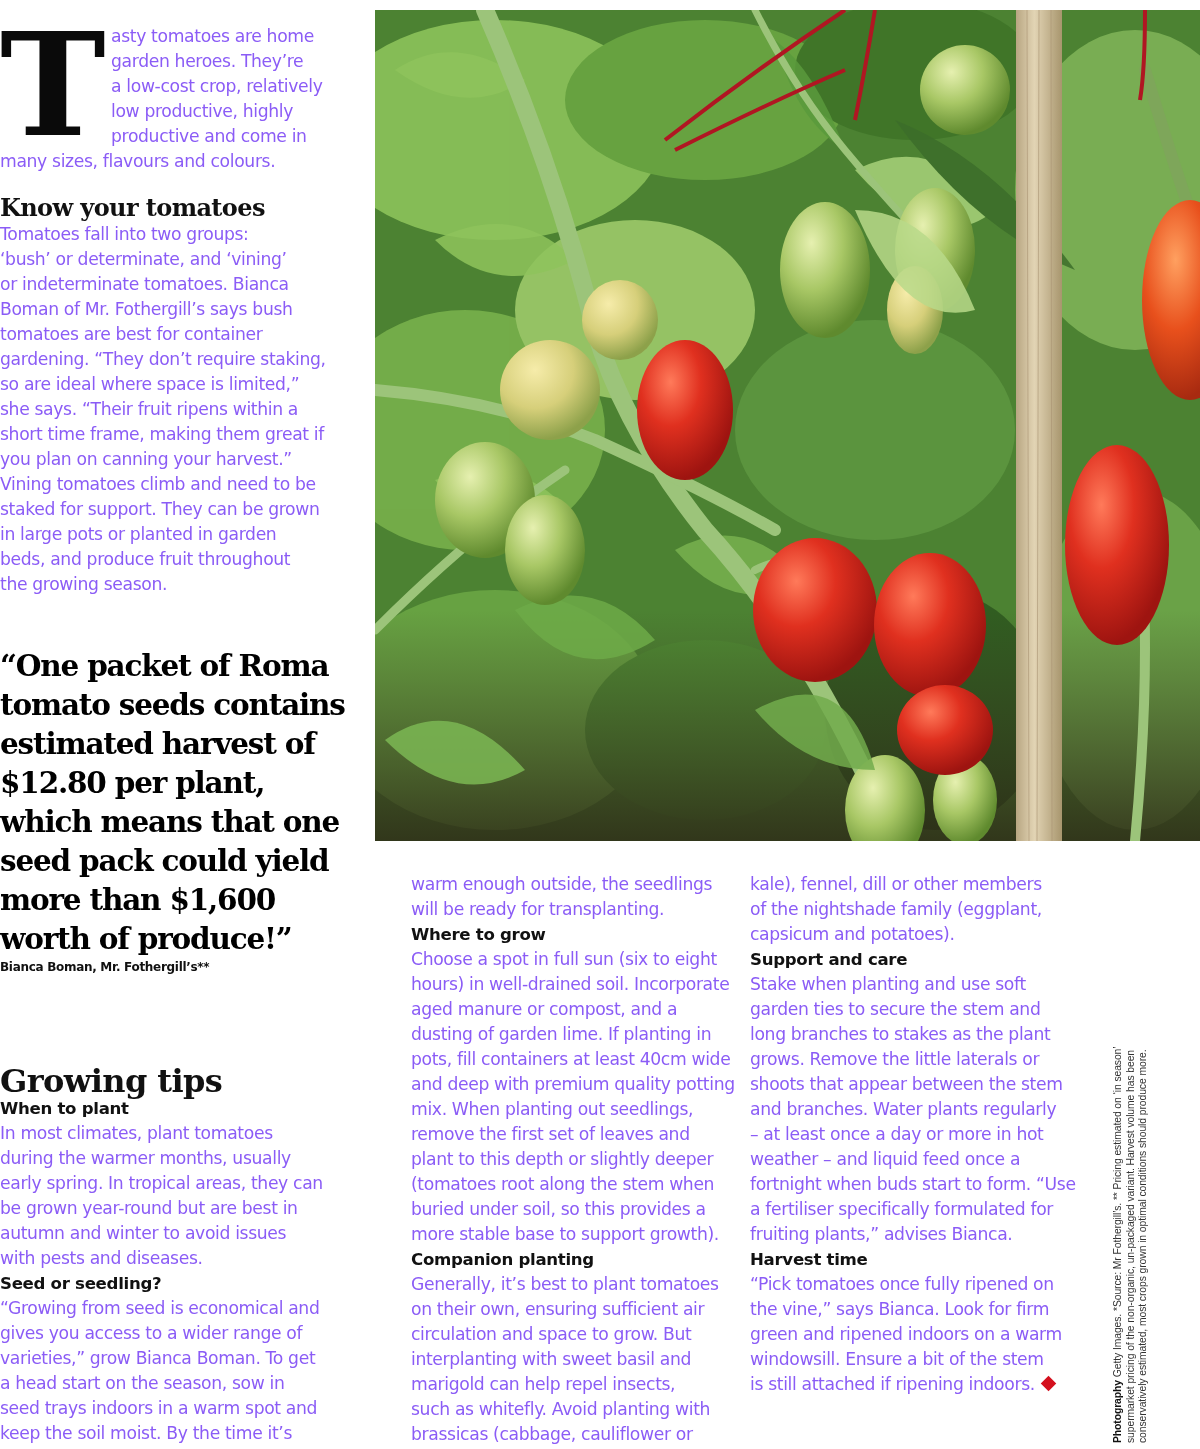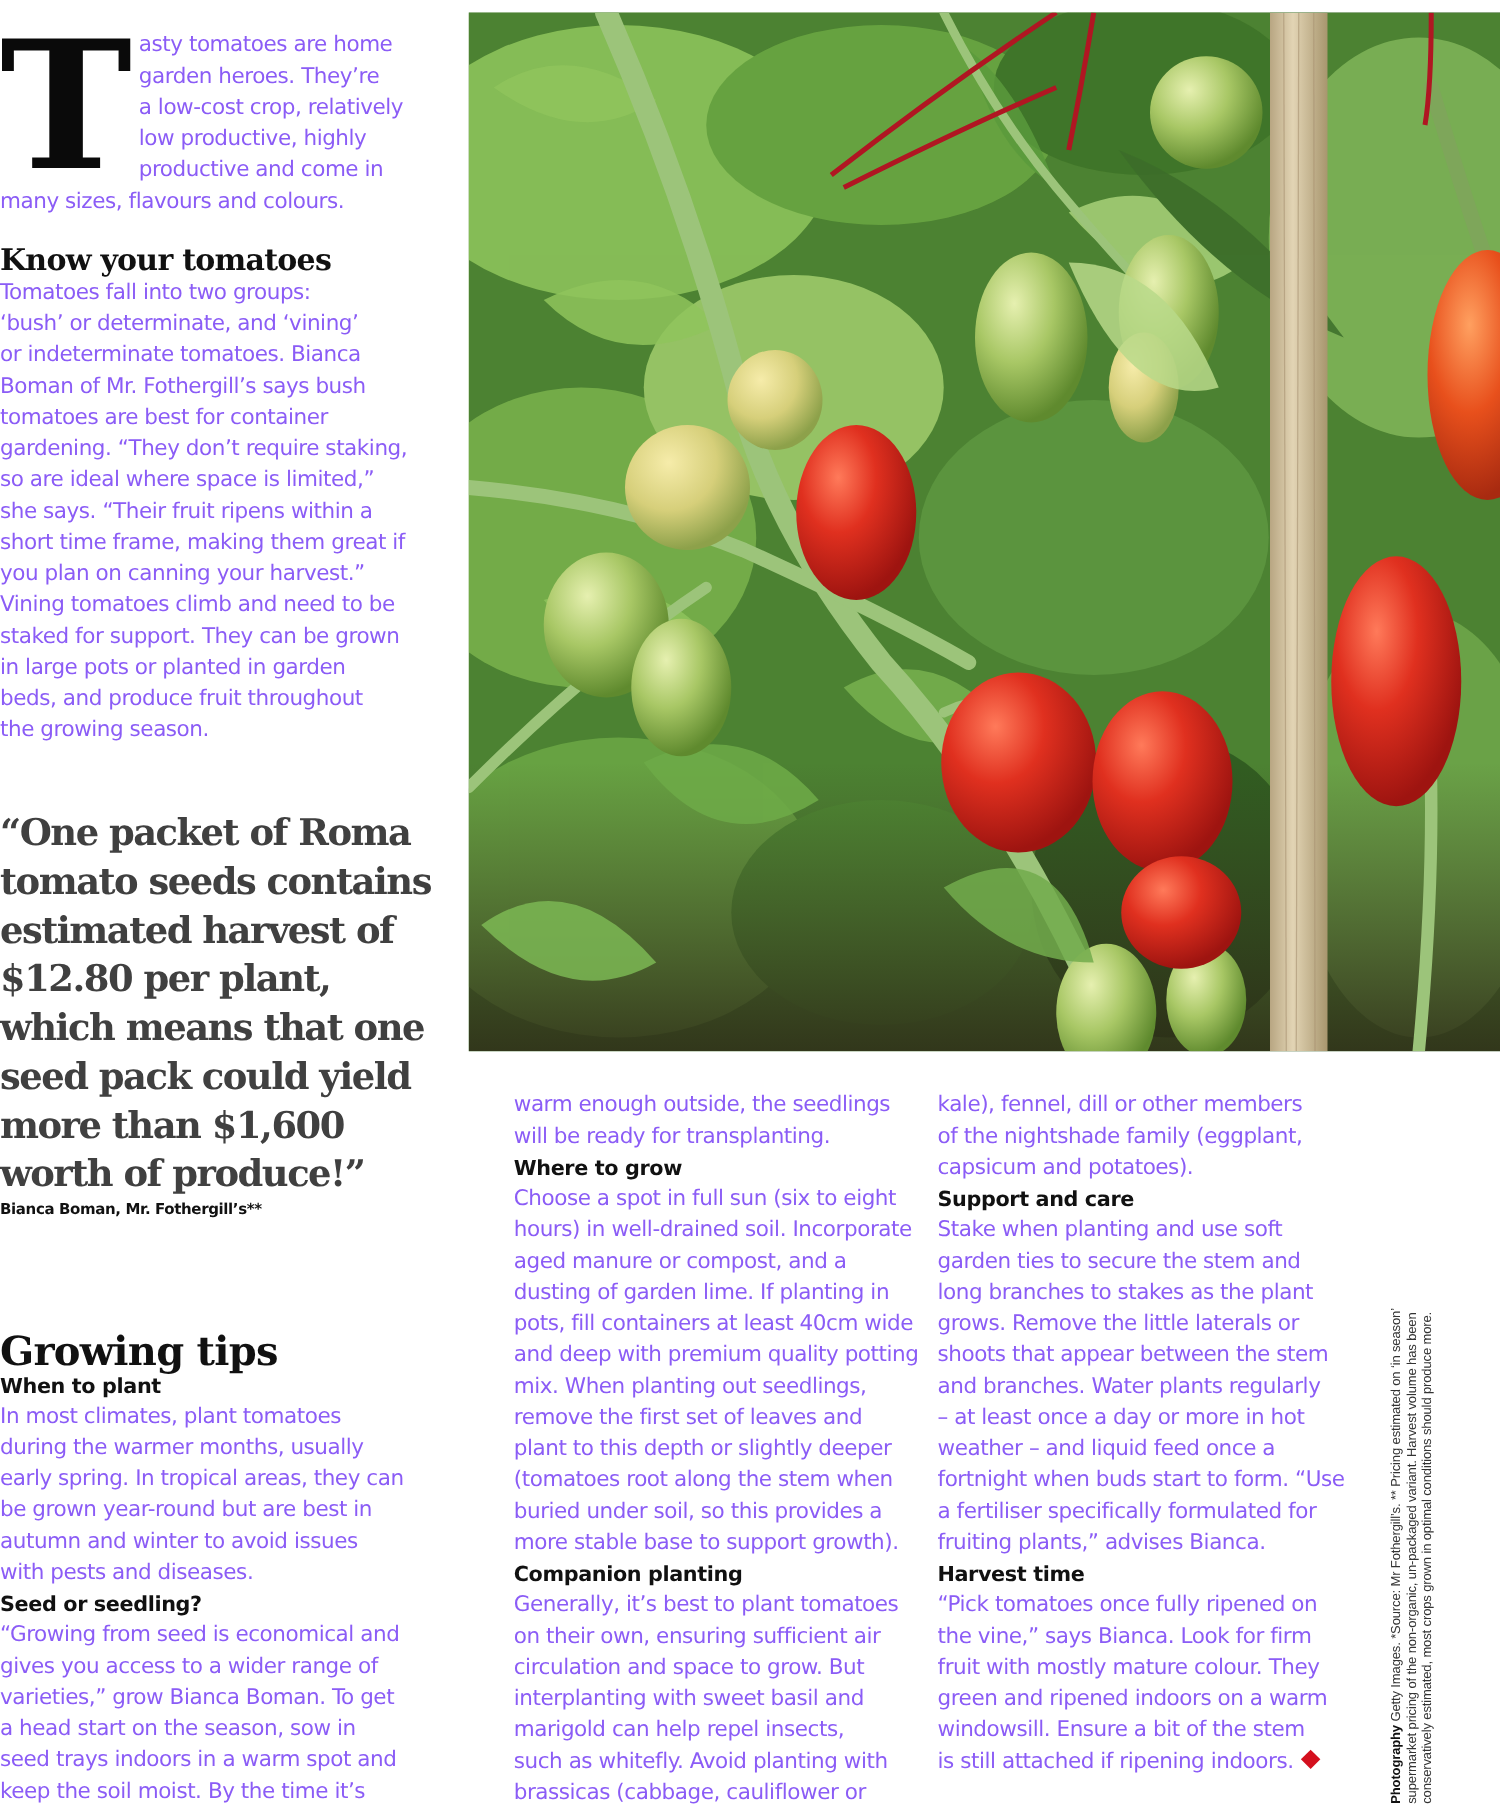--- a/index.html
+++ b/index.html
@@ -14,21 +14,21 @@
   .intro { position: relative; height: 150px; }
   .dropcap { position: absolute; left: 0; top: 2px; font-family: "DejaVu Serif", serif; font-size: 142px; line-height: 118px; font-weight: bold; color: #0a0a0a; letter-spacing: -4px; }
   .intro-lines { position: absolute; left: 111px; top: 0; }
   .intro-last { position: absolute; left: 0; top: 125px; white-space: nowrap; }
   .line { display: block; white-space: nowrap; }
 
   .h2 { font-size: 24px; line-height: 28px; margin-top: 20px; }
   .h3 { font-family: "DejaVu Sans", sans-serif; font-weight: bold; font-size: 16.6px; line-height: 25px; letter-spacing: -0.3px; color: #111; }
 
   .pull { position: absolute; left: 0; top: 646px; width: 360px; }
-  .pull-text { font-family: "DejaVu Serif", serif; font-weight: bold; font-size: 29.5px; line-height: 39px; letter-spacing: -1.2px; color: #404040; }
+  .pull-text { font-family: "DejaVu Serif", serif; font-weight: bold; font-size: 29.5px; line-height: 39px; letter-spacing: -1.2px; color: #000000; }
   .pull-attr { font-family: "DejaVu Sans", sans-serif; font-weight: bold; font-size: 12px; line-height: 18px; letter-spacing: -0.3px; color: #111; margin-top: 0px; }
 
   .grow { position: absolute; left: 0; top: 1066px; width: 360px; }
   .grow .h2 { margin-top: 0; font-size: 32px; line-height: 30px; }
 
   
   #photo { position: absolute; left: 375px; top: 10px; width: 825px; height: 831px; overflow: hidden;
            background: radial-gradient(ellipse at 30% 40%, #8fbf5a 0%, #5f9a3a 35%, #3c6e2a 70%, #2a4d1e 100%); }
   #photo svg { position: absolute; left: 0; top: 0; }
 
@@ -273,21 +273,20 @@
     <span class="line">– at least once a day or more in hot</span>
     <span class="line">weather – and liquid feed once a</span>
     <span class="line">fortnight when buds start to form. “Use</span>
     <span class="line">a fertiliser specifically formulated for</span>
     <span class="line">fruiting plants,” advises Bianca.</span>
   </div>
   <div class="h3">Harvest time</div>
   <div class="sans">
     <span class="line">“Pick tomatoes once fully ripened on</span>
     <span class="line">the vine,” says Bianca. Look for firm</span>
-    <span class="line">fruit with mostly mature colour. They</span>
     <span class="line">green and ripened indoors on a warm</span>
     <span class="line">windowsill. Ensure a bit of the stem</span>
     <span class="line"><span>is still attached if ripening indoors.</span><span class="diamond"></span></span>
   </div>
 </div>
 
 <div id="credits">
   <span class="line"><b>Photography</b> <span>Getty Images. *Source: Mr Fothergill’s. ** Pricing estimated on ‘in season’</span></span>
   <span class="line">supermarket pricing of the non-organic, un-packaged variant. Harvest volume has been</span>
   <span class="line">conservatively estimated, most crops grown in optimal conditions should produce more.</span>

